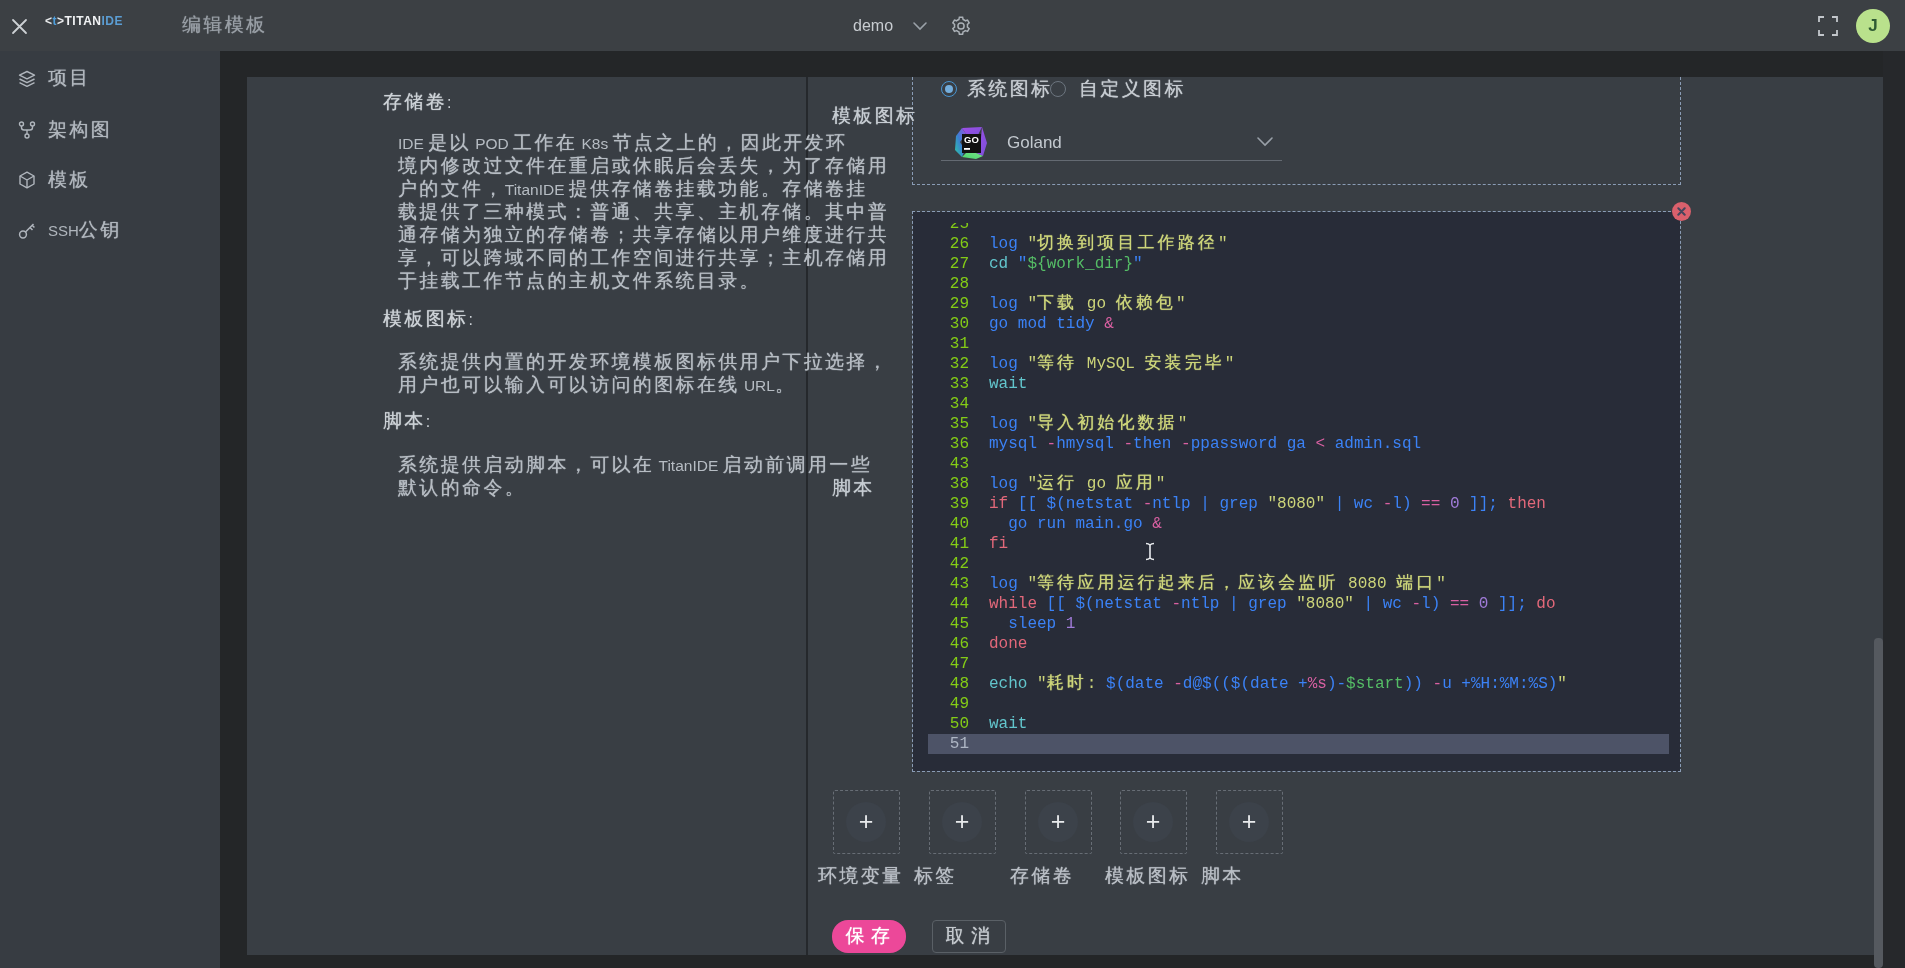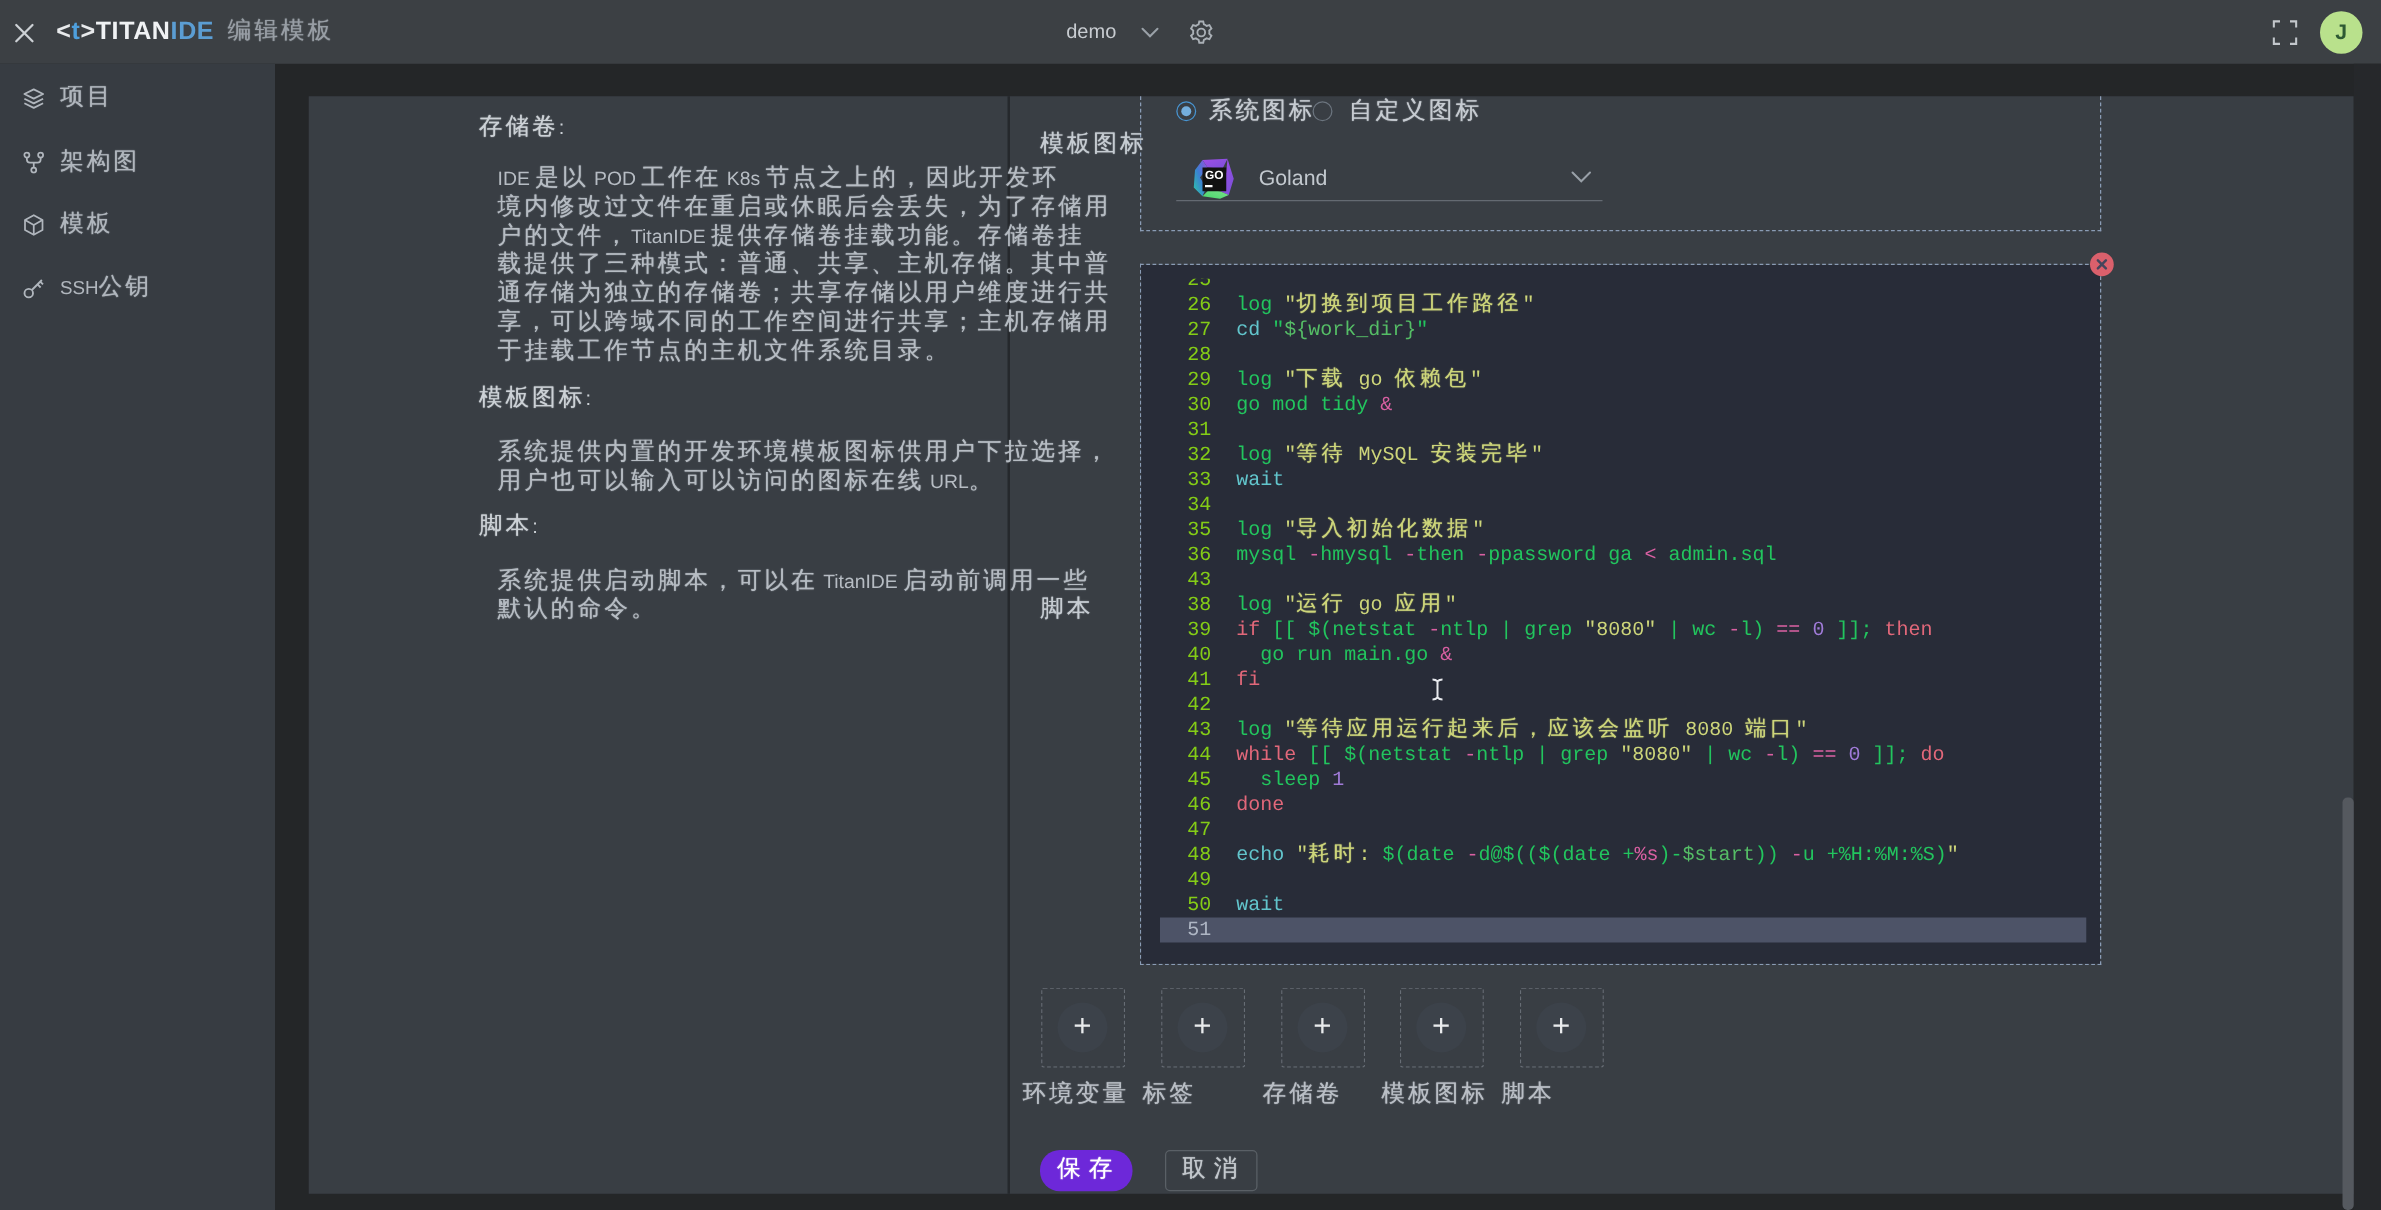--- a/index.html
+++ b/index.html
@@ -13,48 +13,48 @@
 .sbtext{font-size:15px;color:#b0b6bd}
 .hd{font-size:16px;color:#ccd1d6}
 .bd{font-size:15.5px;color:#b6bcc3;white-space:nowrap;line-height:18px;height:18px}
 .flabel{font-size:16px;color:#c6ccd2}
 .rlab{font-size:15px;color:#c6cbd1}
 #m1{left:912px;top:77px;width:769px;height:108px;border:1px dashed #8a9cb5;border-top:none}
 #m2{left:912px;top:211px;width:769px;height:561px;border:1px dashed #8a9cb5}
 #ed{left:913px;top:212px;width:767px;height:559px;background:#282c38;overflow:hidden}
 .ln{position:absolute;left:0;width:56px;text-align:right;color:#84cc16;font:16px/20px "Liberation Mono",monospace;height:20px}
 .cl{position:absolute;left:76px;height:20px;font:16px/20px "Liberation Mono",monospace;white-space:pre}
-.w{color:#22c55e}.s{color:#cdd57a}.k{color:#e2687a}.c{color:#62c5cc}.g{color:#55bd66}.o{color:#d960a2}.n{color:#a07bd8}
+.w{color:#3b82f6}.s{color:#cdd57a}.k{color:#e2687a}.c{color:#62c5cc}.g{color:#55bd66}.o{color:#d960a2}.n{color:#a07bd8}
 #hl51{left:15px;top:521.75px;width:741px;height:20px;background:#4d5367}
 #edcover{left:0;top:0;width:767px;height:11px;background:#282c38}
 .tile{width:67px;height:64px;border:1px dashed #676d75;border-radius:2px}
 .tcirc{width:40px;height:40px;border-radius:50%;background:#3c424a;color:#e8eaec;font-size:25px;font-weight:300;text-align:center;line-height:38px}
 .tlab{top:868px;font-size:15px;color:#b9bec5;width:97px}
-#save{left:832px;top:920px;width:74px;height:33px;background:#6d28d9;border-radius:16px;color:#fff;font-size:15px;text-align:center;line-height:33px}
+#save{left:832px;top:920px;width:74px;height:33px;background:#ec4899;border-radius:16px;color:#fff;font-size:15px;text-align:center;line-height:33px}
 #cancel{left:932px;top:920px;width:74px;height:33px;border:1px solid #5a6066;border-radius:4px;color:#c3c8cd;font-size:15px;text-align:center;line-height:31px}
 .radio-on{width:16px;height:16px;border-radius:50%;border:1.5px solid #4895d2}
 .radio-on i{position:absolute;left:2.5px;top:2.5px;width:8px;height:8px;border-radius:50%;background:#74aedd}
 .radio-off{width:16px;height:16px;border-radius:50%;border:1.5px solid #6c757f}
 svg{display:block}
 b.z{font-weight:inherit;line-height:10px;text-shadow:0 0 1px currentColor}
 .bd b.z,.hd b.z,.sbtext b.z,.flabel b.z,.rlab b.z,.tlab b.z,#save b.z,#cancel b.z,.tb b.z{font-size:19px;letter-spacing:2.35px}
 .cl b.z{font-family:"Liberation Sans",sans-serif;font-size:17px;letter-spacing:3.1px}
 </style></head>
 <body>
 <div class="a" id="topbar"></div>
 <div class="a" id="sidebar"></div>
 <div class="a" id="panel"></div>
 <div class="a" id="divider"></div>
 <div class="a" id="gutter"></div>
 <div class="a" id="thumb"></div>
 
 <svg class="a" style="left:11px;top:18px" width="17" height="17" viewBox="0 0 17 17">
     <path d="M2,2 L15,15 M15,2 L2,15" stroke="#ccd0d4" stroke-width="1.8" stroke-linecap="round"></path>
   </svg>
-<div class="a" style="left:45px;top:14px;font-size:20px;font-weight:bold;color:#f0f2f4;letter-spacing:0.5px"><span style="color:#e8eaec">&lt;</span><span style="color:#4e9fdd">t</span><span style="color:#e8eaec">&gt;</span><span>TITAN</span><span style="color:#5b9dd3">IDE</span></div>
+<div class="a" style="left:45px;top:14px;font-size:12px;font-weight:bold;color:#f0f2f4;letter-spacing:0.5px"><span style="color:#e8eaec">&lt;</span><span style="color:#4e9fdd">t</span><span style="color:#e8eaec">&gt;</span><span>TITAN</span><span style="color:#5b9dd3">IDE</span></div>
 <div class="a tb" style="left:182px;top:17px;font-size:16px;color:#989ea5"><b class="z">编辑模板</b></div>
 <div class="a" style="left:853px;top:17px;font-size:16px;color:#c8ccd1">demo</div>
 <svg class="a" style="left:912px;top:21px" width="16" height="10" viewBox="0 0 16 10">
     <path d="M2,2 L8,8 L14,2" stroke="#9aa1a8" stroke-width="1.6" fill="none" stroke-linecap="round"></path>
   </svg>
 <svg class="a" style="left:950px;top:15px" width="22" height="22" viewBox="0 0 22 22">
     <g fill="none" stroke="#aab0b6" stroke-width="1.5">
       <circle cx="11" cy="11" r="3.1"></circle>
       <path d="M9.4,2.2 h3.2 l0.5,2.3 a7,7 0 0 1 2.2,1.3 l2.25,-0.75 l1.6,2.75 l-1.75,1.6 a7,7 0 0 1 0,2.6 l1.75,1.6 l-1.6,2.75 l-2.25,-0.75 a7,7 0 0 1 -2.2,1.3 l-0.5,2.3 h-3.2 l-0.5,-2.3 a7,7 0 0 1 -2.2,-1.3 l-2.25,0.75 l-1.6,-2.75 l1.75,-1.6 a7,7 0 0 1 0,-2.6 l-1.75,-1.6 l1.6,-2.75 l2.25,0.75 a7,7 0 0 1 2.2,-1.3 z"></path>
     </g>

